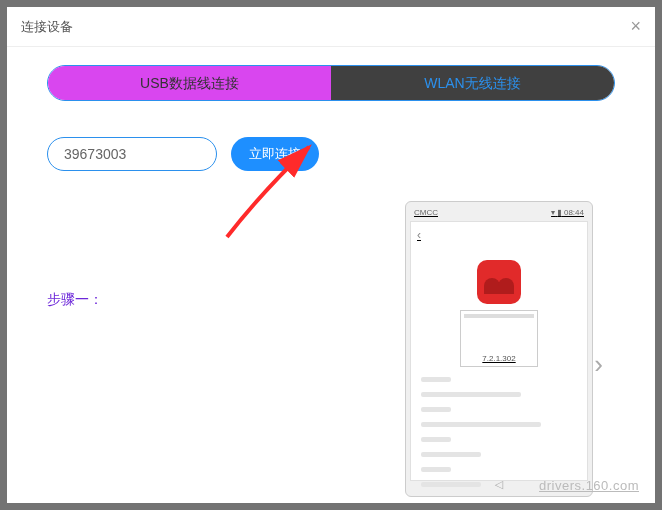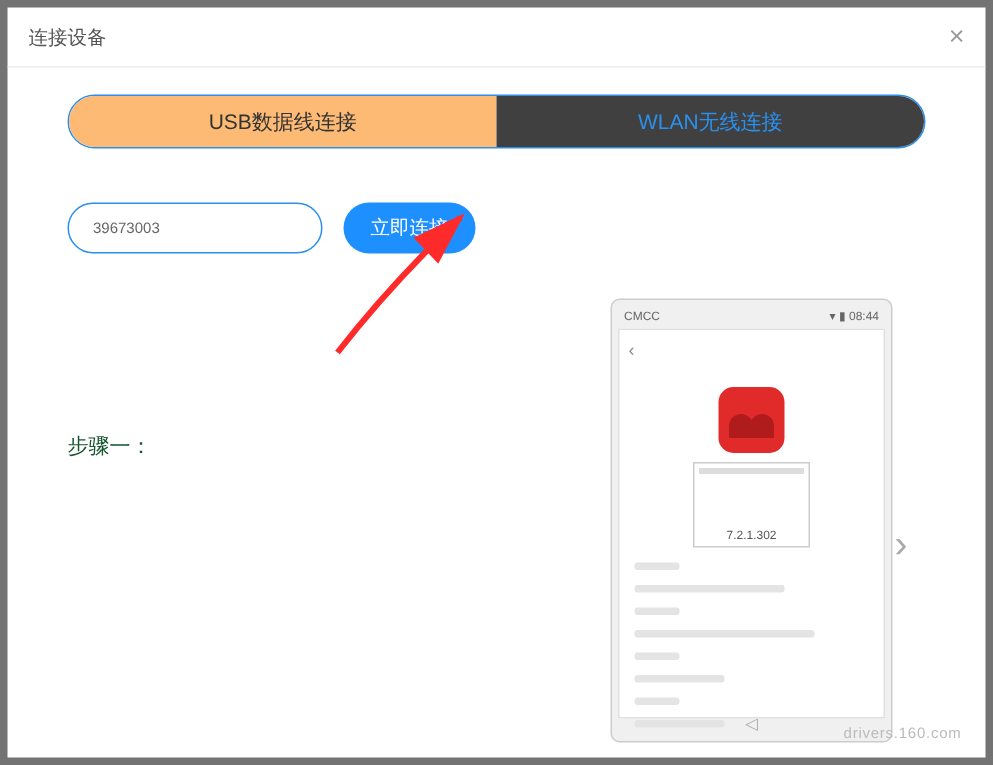--- a/index.html
+++ b/index.html
@@ -1,50 +1,50 @@
 <!DOCTYPE html>
 <html><head>
 <meta charset="utf-8">
 <style>
   * { box-sizing: border-box; margin: 0; padding: 0; }
   body { font-family: "Microsoft YaHei", sans-serif; background: #f5f5f5; }
-  .window { width: 662px; height: 510px; background: #fff; border: 5px solid #737373; position: relative; overflow: hidden; }
+  .window { width: 662px; height: 510px; background: #fff; border: 7px solid #737373; position: relative; overflow: hidden; }
   .titlebar { height: 40px; display: flex; align-items: center; justify-content: space-between; padding: 0 14px; border-bottom: 1px solid #eee; font-size: 13px; color: #555; }
   .close-x { font-size: 18px; color: #999; cursor: pointer; }
   .content { padding: 18px 40px 0 40px; }
   .tabs { display: flex; border: 1px solid #2b90ed; border-radius: 18px; overflow: hidden; height: 36px; }
   .tab { flex: 1; text-align: center; line-height: 34px; font-size: 14px; cursor: pointer; }
-  .tab-inactive { background: #fdba74; color: #333; }
+  .tab-inactive { background: #d946ef; color: #333; }
   .tab-active { background: #404040; color: #2b90ed; }
   .row-conn { display: flex; align-items: center; margin: 36px 0 0 0; gap: 14px; }
-  .code-input { width: 170px; height: 34px; border: 1px solid #2b90ed; border-radius: 17px; padding: 0 16px; font-size: 10px; color: #666; outline: none; }
+  .code-input { width: 170px; height: 34px; border: 1px solid #2b90ed; border-radius: 17px; padding: 0 16px; font-size: 14px; color: #666; outline: none; }
   .connect-btn { height: 34px; padding: 4px 18px; background: #1e8fff; color: #fff; border: none; border-radius: 17px; font-size: 13px; cursor: pointer; }
   .main-area { display: flex; margin-top: 30px; }
-  .steps { flex: 1; padding-top: 86px; font-size: 14px; color: #14532d; line-height: 1.8; padding-right: 28px; }
-  .phone-wrap { width: 210px; position: relative; display:flex; align-items:flex-end;}
+  .steps { flex: 1; padding-top: 86px; font-size: 14px; color: #6d28d9; line-height: 1.8; padding-right: 28px; }
+  .phone-wrap { width: 210px; position: relative; display:flex; align-items:flex-end;text-decoration:underline;}
   .phone { width: 188px; height: 296px; border: 1px solid #ccc; border-radius: 6px; background: #f0f0f0; position: relative; padding: 4px; }
   .statusbar { display: flex; justify-content: space-between; font-size: 8px; color: #666; padding: 2px 4px; }
   .phone-screen { background:#fff; margin-top:2px; height: 260px; border:1px solid #e0e0e0; position:relative; padding:6px;}
   .backarrow { font-size:12px; color:#888; }
   .appicon { width:44px; height:44px; margin: 18px auto 6px auto; background:#e12a2a; border-radius:10px; position:relative; }
   .appicon::before, .appicon::after { content:""; position:absolute; bottom:10px; width:16px; height:16px; background:#b01c1c; border-radius:50% 50% 0 0; }
   .appicon::before { left:7px; }
   .appicon::after { right:7px; }
   .ver-box { width:78px; margin:0 auto; border:1px solid #ccc; background:#fff; padding:3px; text-align:center;}
   .ver-box .bar1 { height:4px; background:#ddd; margin-bottom:3px;}
   .ver-box .ver { font-size:8px; color:#555;margin-top:36px;}
   .skel { height:5px; background:#e4e4e4; margin:10px 4px 0 4px; border-radius:2px;}
   .skel.w30{width:30px;} .skel.w60{width:60px;} .skel.w100{width:100px;} .skel.w120{width:120px;}
   .navback { position:absolute; bottom:5px; left:0; right:0; text-align:center; font-size:11px; color:#aaa;}
   .chevron { position:absolute; right:12px; top: 50%; font-size:26px; color:#aaa; cursor:pointer; }
   .arrow-annot { position:absolute; top:130px; left:200px; width:130px; height:110px; pointer-events:none; }
   .watermark { position:absolute; right:16px; bottom:10px; text-align:right; }
   .wm-big { font-size:24px; font-style:italic; font-weight:bold; letter-spacing:2px; }
   .wm-big .c1{color:#2b90ed;} .wm-big .c2{color:#e67817;}
-  .wm-url { font-size:10px; color:#bbb; letter-spacing:0.5px; }
+  .wm-url { font-size:13px; color:#bbb; letter-spacing:0.5px;text-decoration:underline; }
 </style>
 </head>
 <body>
 
 <div class="window">
 
   <div class="titlebar">
     <span>连接设备</span>
     <span class="close-x">×</span>
   </div>

